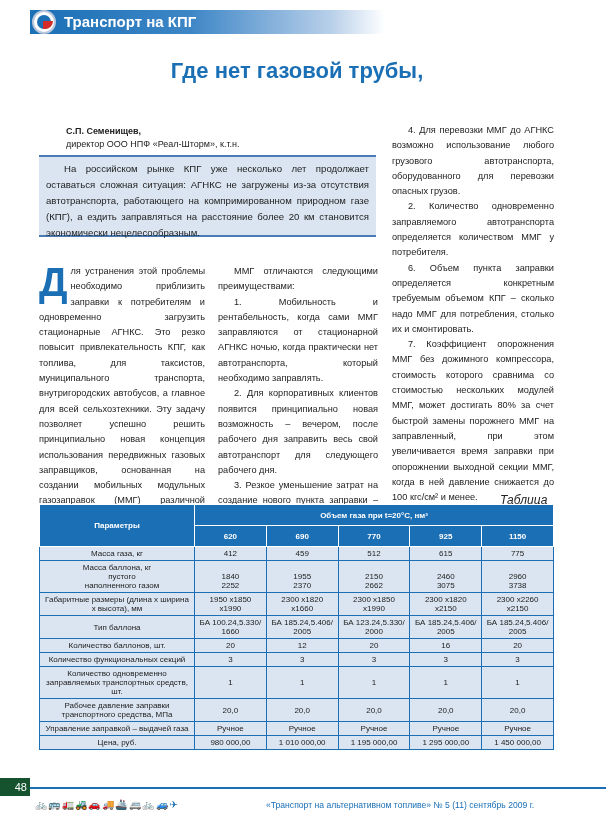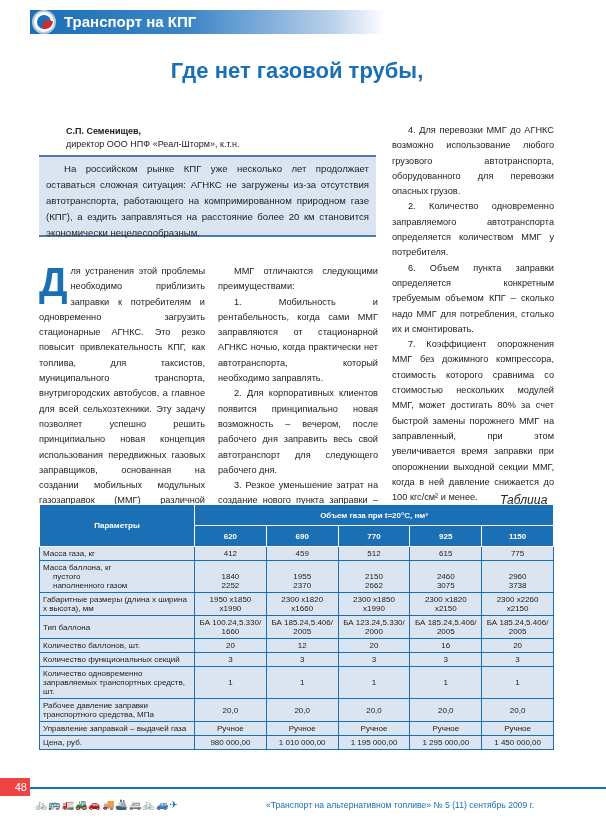--- a/index.html
+++ b/index.html
@@ -19,23 +19,23 @@
   .c1{left:39px;top:264px;width:166px;}
   .c1 p{text-indent:0;}
   .drop{float:left;font-size:40px;line-height:34px;font-weight:bold;color:#1a6fb5;margin:1px 3px 0 0;}
   .c2{left:218px;top:264px;width:160px;}
   .c3{left:392px;top:123px;width:162px;}
   .tbl-cap{position:absolute;left:500px;top:493px;font-size:12px;font-style:italic;}
   table{position:absolute;left:39px;top:504px;width:515px;border-collapse:collapse;font-size:8px;font-family:"Liberation Sans",sans-serif;}
   td,th{border:1px solid #1a6fb5;padding:2px 3px;vertical-align:middle;}
   th{background:#1a6fb5;color:#fff;font-weight:bold;text-align:center;border-color:#fff;height:16px;margin-top:28px;}
   td{background:#dbe5f1;text-align:center;color:#222;}
-  td.p{text-align:left;width:148px;}
+  td.p{text-align:center;width:148px;}
   .foot-line{position:absolute;left:30px;top:787px;width:576px;height:2px;background:#1a6fb5;}
-  .page-no{position:absolute;left:0;top:778px;width:30px;height:18px;background:#ef4444;color:#fff;font-size:11px;text-align:right;padding-right:3px;box-sizing:border-box;line-height:18px;}
+  .page-no{position:absolute;left:0;top:778px;width:30px;height:18px;background:#14532d;color:#fff;font-size:11px;text-align:right;padding-right:3px;box-sizing:border-box;line-height:18px;}
   .foot-icons{position:absolute;left:35px;top:799px;font-size:10px;color:#1a6fb5;letter-spacing:1px;}
   .foot-text{position:absolute;left:266px;top:800px;font-size:8.6px;color:#1a6fb5;}
 </style>
 </head>
 <body>
 
 <div class="hdr"></div>
 <div class="logo"></div>
 <div class="hdr-title">Транспорт на КПГ</div>
 

